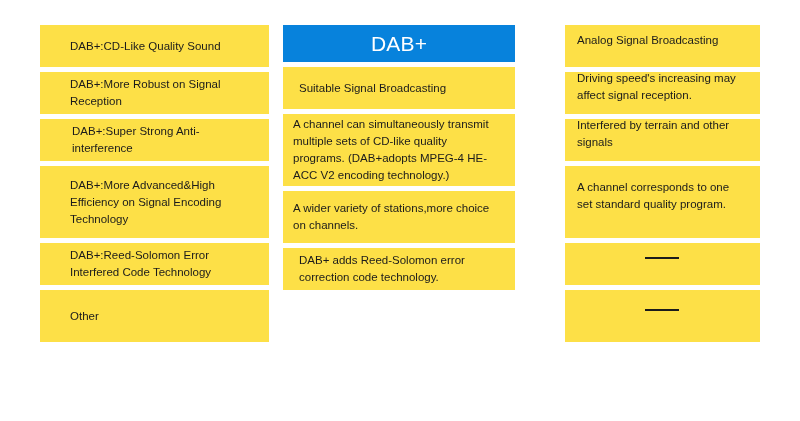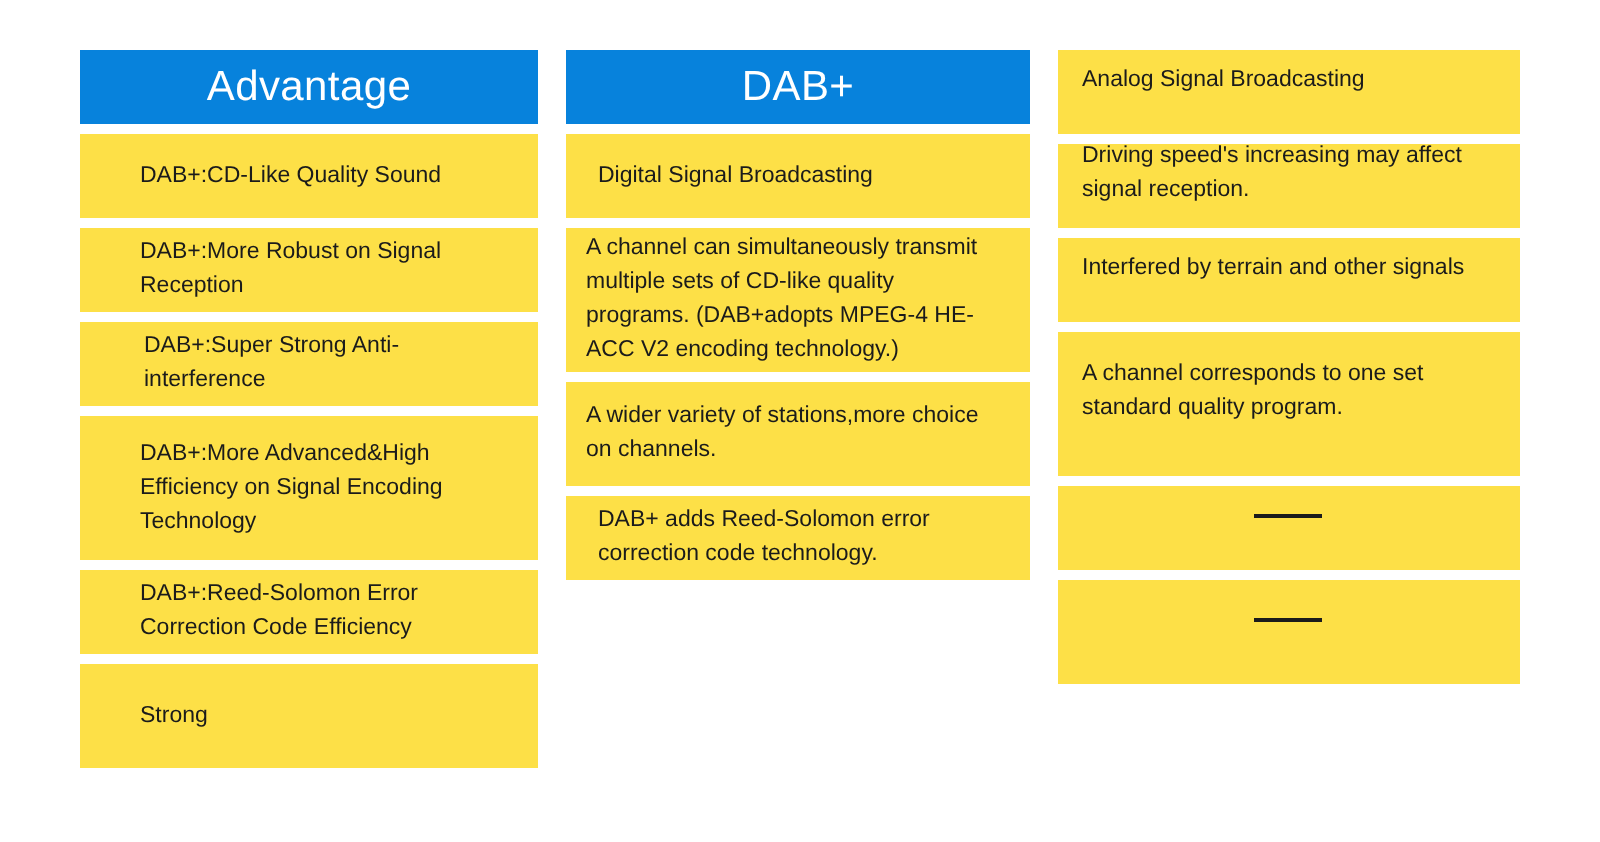--- a/index.html
+++ b/index.html
@@ -49,21 +49,21 @@
     color: #1b1b1b;
     font-size: 11.5px;
     line-height: 17px;
     margin-bottom: 5px;
     display: flex;
     align-items: center;
     box-sizing: border-box;
   }
   .col-advantage .cell { padding: 6px 12px 6px 30px; }
   .col-dab .cell       { padding: 6px 14px 6px 10px; }
-  .col-fm .cell        { padding: 6px 14px 18px 12px; }
+  .col-fm .cell        { padding: 6px 14px 18px 12px; margin-left: 36px; }
 
   .col-advantage .cell.indent-extra { padding-left: 32px; }
   .col-dab .cell.indent-extra       { padding-left: 16px; }
 
   
   .r0 { height: 42px; }
   .r1 { height: 42px; }
   .r2 { height: 42px; }
   .r3 { height: 72px; }
   .r4 { height: 42px; }
@@ -79,45 +79,44 @@
     border-top: 2px solid #1b1b1b;
   }
   .cell-text { display: block; }
 </style>
 </head>
 <body>
 
 <div id="comparison-table">
 
   <div class="column col-advantage">
-    <div class="col-header">Advantage</div>
     <div class="cell r0">
         <span class="cell-text">DAB+:CD-Like Quality Sound</span>
       </div>
     <div class="cell r1">
         <span class="cell-text">DAB+:More Robust on Signal Reception</span>
       </div>
     <div class="cell r2 indent-extra">
         <span class="cell-text">DAB+:Super Strong Anti-interference</span>
       </div>
     <div class="cell r3">
         <span class="cell-text">DAB+:More Advanced&amp;High Efficiency on Signal Encoding Technology</span>
       </div>
     <div class="cell r4">
-        <span class="cell-text">DAB+:Reed-Solomon Error Correction Code Efficiency</span>
+        <span class="cell-text">DAB+:Reed-Solomon Error Interfered Code Technology</span>
       </div>
     <div class="cell r5">
-        <span class="cell-text">Strong</span>
+        <span class="cell-text">Other</span>
       </div>
   </div>
 
   <div class="column col-dab">
     <div class="col-header">DAB+</div>
     <div class="cell r0 indent-extra">
-        <span class="cell-text">Digital Signal Broadcasting</span>
+        <span class="cell-text">Suitable Signal Broadcasting</span>
       </div>
     <div class="cell r3">
         <span class="cell-text">A channel can simultaneously transmit multiple sets of CD-like quality programs. (DAB+adopts MPEG-4 HE-ACC V2 encoding technology.)</span>
       </div>
     <div class="cell r5">
         <span class="cell-text">A wider variety of stations,more choice on channels.</span>
       </div>
     <div class="cell r4 indent-extra">
         <span class="cell-text">DAB+ adds Reed-Solomon error correction code technology.</span>
       </div>

